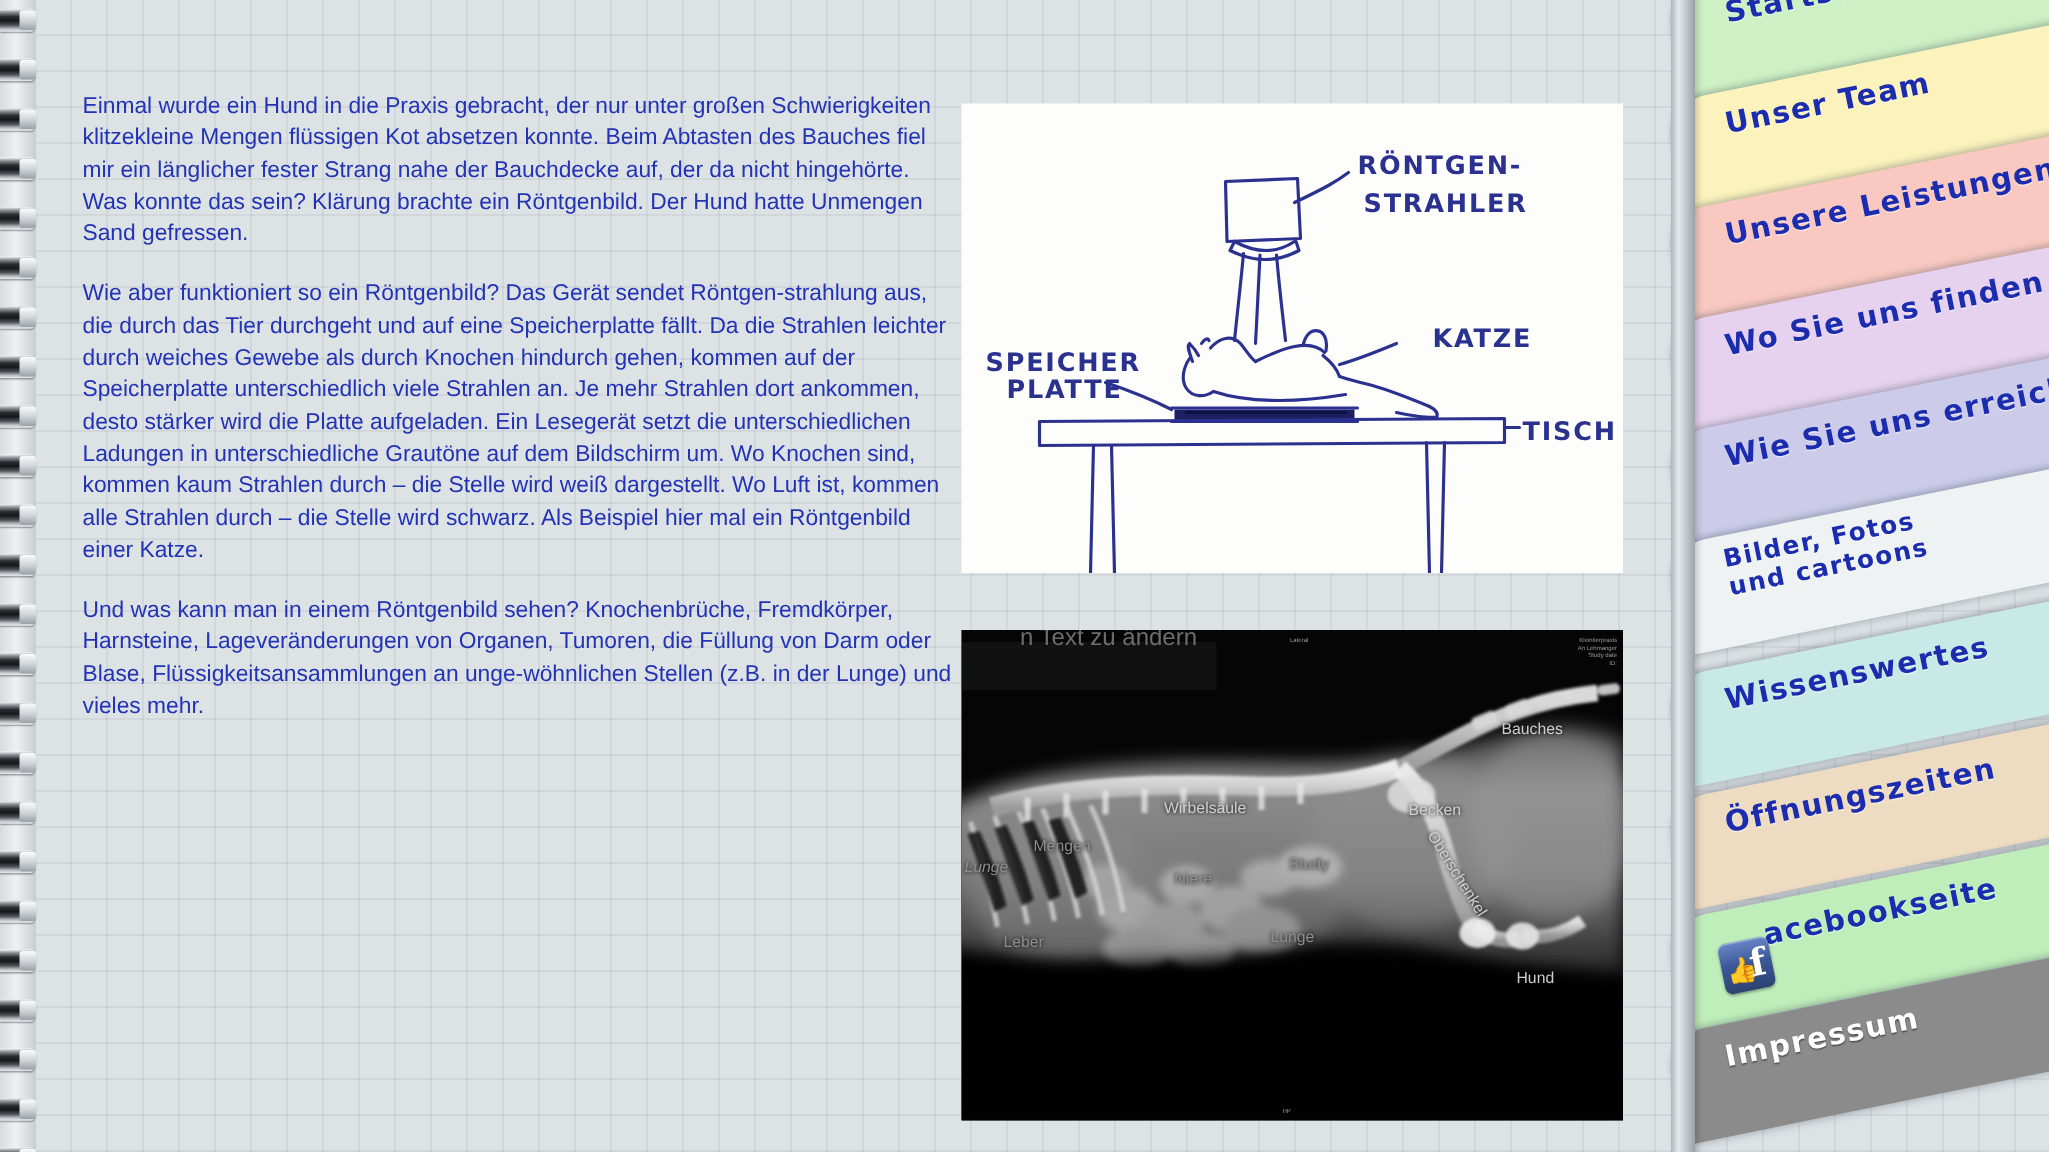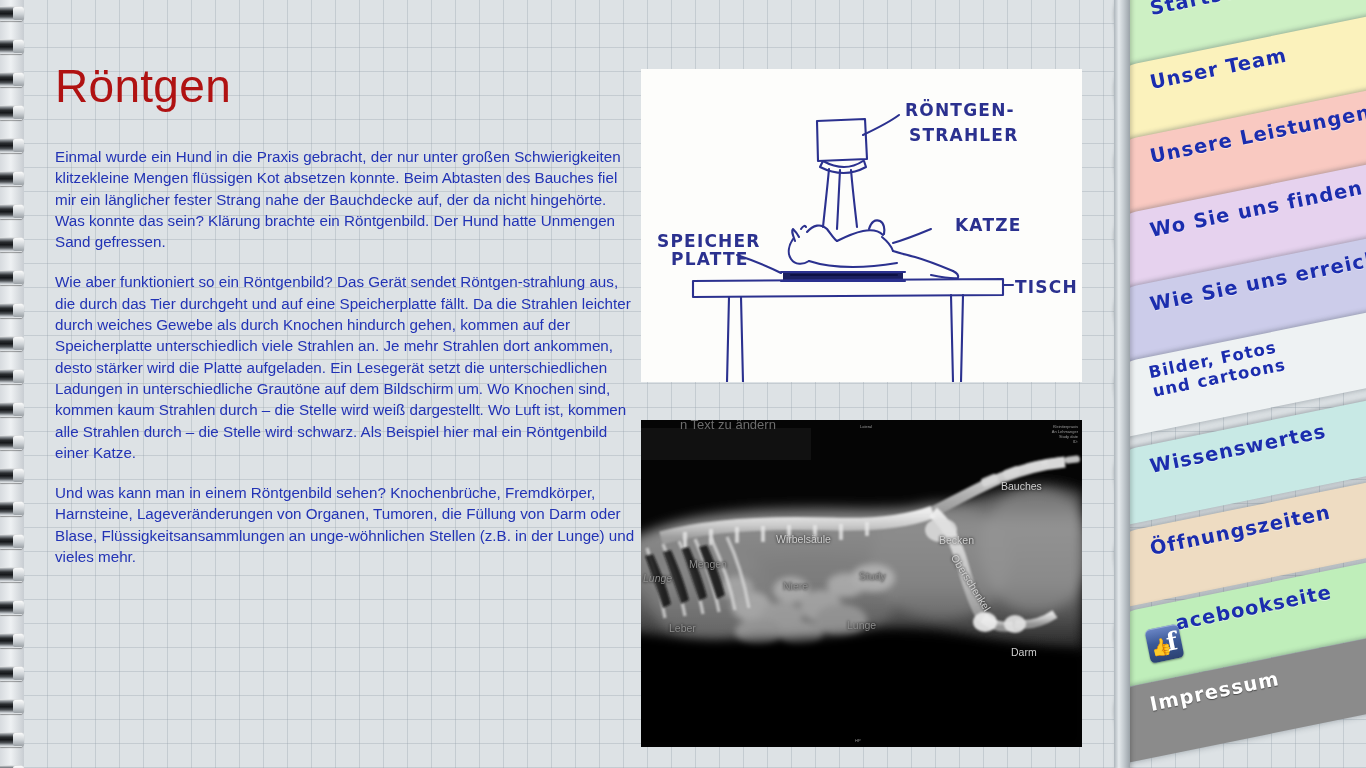--- a/index.html
+++ b/index.html
@@ -69,21 +69,21 @@
     text-shadow:0 0 3px #000;
   }
   .xr-label.dim{ color:#8d8d8d; }
   .xr-label.rot{ transform:rotate(58deg); transform-origin:left top; }
   .xr-tiny{
     position:absolute; color:#9a9a9a; font-size:4px; line-height:5px;
     white-space:pre; font-family:"Liberation Sans", sans-serif;
   }
   .xr-clip{
     position:absolute; left:4px; top:-3px; color:#6d6d6d;
-    font-size:13px; white-space:nowrap; font-family:"Liberation Sans", sans-serif;padding-left:35px;
+    font-size:16px; white-space:nowrap; font-family:"Liberation Sans", sans-serif;padding-left:35px;
   }
 
   
   #nav{
     position:absolute; right:0; top:0; width:266px; height:768px; z-index:8;
     overflow:hidden;
   }
   #nav-spine{
     position:absolute; left:14px; top:-10px; width:16px; height:790px;
     background:linear-gradient(to right,#aeb6bc 0%,#e4e9ec 30%,#c3cacf 62%,#9aa2a8 100%);
@@ -156,21 +156,20 @@
     <div class="ring" style="top: 567px;"></div>
     <div class="ring" style="top: 600px;"></div>
     <div class="ring" style="top: 633px;"></div>
     <div class="ring" style="top: 666px;"></div>
     <div class="ring" style="top: 699px;"></div>
     <div class="ring" style="top: 732px;"></div>
     <div class="ring" style="top: 765px;"></div>
   </div>
 
 <div id="content">
-  <h1 id="page-title">Röntgen</h1>
   <p class="para">Einmal wurde ein Hund in die Praxis gebracht, der nur unter großen Schwierigkeiten klitzekleine Mengen flüssigen Kot absetzen konnte. Beim Abtasten des Bauches fiel mir ein länglicher fester Strang nahe der Bauchdecke auf, der da nicht hingehörte. Was konnte das sein? Klärung brachte ein Röntgenbild. Der Hund hatte Unmengen Sand gefressen.</p>
   <p class="para">Wie aber funktioniert so ein Röntgenbild? Das Gerät sendet Röntgen-strahlung aus, die durch das Tier durchgeht und auf eine Speicherplatte fällt. Da die Strahlen leichter durch weiches Gewebe als durch Knochen hindurch gehen, kommen auf der Speicherplatte unterschiedlich viele Strahlen an. Je mehr Strahlen dort ankommen, desto stärker wird die Platte aufgeladen. Ein Lesegerät setzt die unterschiedlichen Ladungen in unterschiedliche Grautöne auf dem Bildschirm um. Wo Knochen sind, kommen kaum Strahlen durch – die Stelle wird weiß dargestellt. Wo Luft ist, kommen alle Strahlen durch – die Stelle wird schwarz. Als Beispiel hier mal ein Röntgenbild einer Katze.</p>
   <p class="para">Und was kann man in einem Röntgenbild sehen? Knochenbrüche, Fremdkörper, Harnsteine, Lageveränderungen von Organen, Tumoren, die Füllung von Darm oder Blase, Flüssigkeitsansammlungen an unge-wöhnlichen Stellen (z.B. in der Lunge) und vieles mehr.</p>
 </div>
 
 <div id="fig-sketch">
   <svg width="441" height="313" viewBox="0 0 441 313">
     <g stroke="#2b318f" stroke-width="2.1" fill="none" stroke-linecap="round" stroke-linejoin="round">
 
       <path d="M176,52 L224,50 L226,90 L177,92 Z"></path>
@@ -341,21 +340,21 @@
   <div class="xr-label" style="left:360px; top:60px;">Bauches</div>
   <div class="xr-label" style="left:135px; top:113px;">Wirbelsäule</div>
   <div class="xr-label" style="left:298px; top:114px;">Becken</div>
   <div class="xr-label dim" style="left:48px;  top:138px;">Mengen</div>
   <div class="xr-label dim" style="left:2px;   top:152px;font-style:italic;">Lunge</div>
   <div class="xr-label dim" style="left:142px; top:160px;text-align:center;">Niere</div>
   <div class="xr-label dim" style="left:218px; top:150px;">Study</div>
   <div class="xr-label dim" style="left:28px;  top:202px;">Leber</div>
   <div class="xr-label dim" style="left:206px; top:199px;">Lunge</div>
   <div class="xr-label rot" style="left:318px; top:132px;">Oberschenkel</div>
-  <div class="xr-label" style="left:370px; top:226px;">Darm</div>
+  <div class="xr-label" style="left:370px; top:226px;">Hund</div>
 </div>
 
 <nav id="nav">
   <div id="nav-spine"></div>
 
   <div class="tab" style="top: -6px; background: rgb(205, 240, 196);">
     <span class="tab-label">Startseite</span>
   </div>
   <div class="tab" style="top: 68px; background: rgb(251, 242, 188);">
     <span class="tab-label">Unser Team</span>

